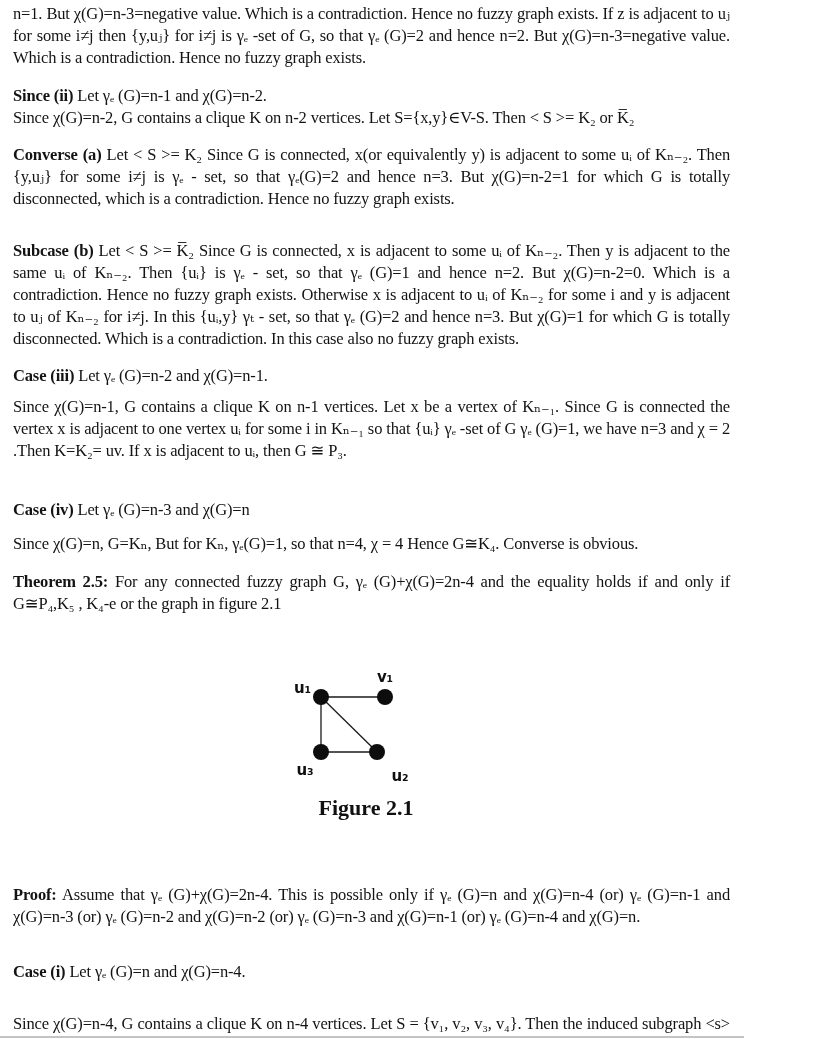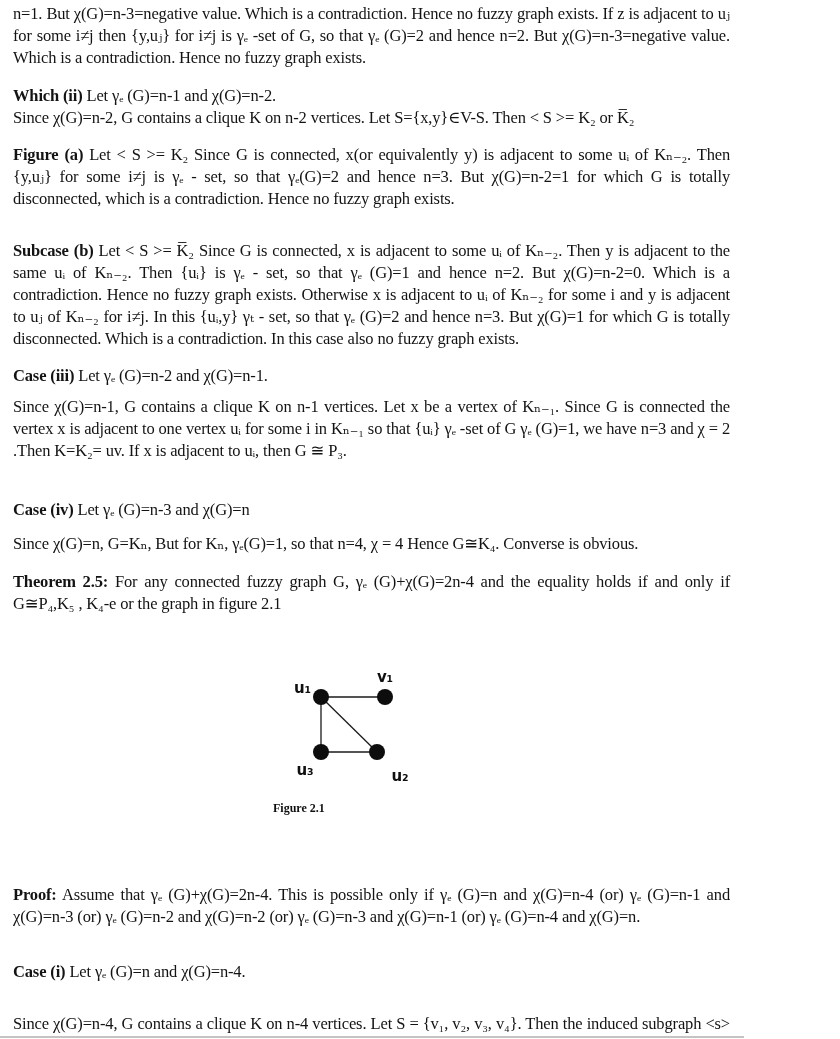--- a/index.html
+++ b/index.html
@@ -16,27 +16,27 @@
     background:#ffffff;
   }
   p{margin:0;text-align:justify;}
   .b{font-weight:bold;}
   .g12{margin-top:12px}.g13{margin-top:9px}.g14{margin-top:0}
   .g15{margin-top:15px}.g16{margin-top:16px}.g17{margin-top:30px}.g19{margin-top:33px}.g22{margin-top:37px}
   .g43{margin-top:65px}
   figure.fig{
     margin:50px 0 0 260px;
     width:186px;
-    text-align:left;
+    text-align:center;
   }
   figure.fig svg{display:block;}
   figcaption.caption{
     margin-top:12px;
     font-weight:bold;
-    font-size:12px;
+    font-size:22px;
     letter-spacing:0;
     color:#101010;
   }
   .vlabel{
     font-family:"DejaVu Sans","Liberation Sans",sans-serif;
     font-weight:bold;font-size:15px;fill:#101010;
   }
   .edge{stroke:#1a1a1a;stroke-width:1.3;}
   .node{fill:#0d0d0d;}
   .divider{
@@ -44,25 +44,25 @@
     background:#c4c4c4;
   }
 </style>
 </head>
 <body>
 
 <div class="page">
 
   <p>n=1. But χ(G)=n-3=negative value. Which is a contradiction. Hence no fuzzy graph exists. If z is adjacent to uⱼ for some i≠j then {y,uⱼ} for i≠j is γₑ -set of G, so that γₑ (G)=2 and hence n=2. But χ(G)=n-3=negative value. Which is a contradiction. Hence no fuzzy graph exists.</p>
 
-  <p class="g16"><span class="b">Which (ii)</span><span> Let  γₑ (G)=n-1 and χ(G)=n-2.</span></p>
+  <p class="g16"><span class="b">Since (ii)</span><span> Let  γₑ (G)=n-1 and χ(G)=n-2.</span></p>
 
   <p class="g14">Since χ(G)=n-2, G contains a clique K on n-2 vertices. Let S={x,y}∈V-S. Then &lt; S &gt;= K₂ or K̅₂</p>
 
-  <p class="g15"><span class="b">Figure (a)</span><span> Let &lt; S &gt;= K₂ Since G is connected, x(or equivalently y) is adjacent to some uᵢ of Kₙ₋₂. Then {y,uⱼ} for some i≠j  is γₑ - set, so that γₑ(G)=2 and hence n=3. But χ(G)=n-2=1 for which G is totally disconnected, which is a contradiction. Hence no fuzzy graph exists.</span></p>
+  <p class="g15"><span class="b">Converse (a)</span><span> Let &lt; S &gt;= K₂ Since G is connected, x(or equivalently y) is adjacent to some uᵢ of Kₙ₋₂. Then {y,uⱼ} for some i≠j  is γₑ - set, so that γₑ(G)=2 and hence n=3. But χ(G)=n-2=1 for which G is totally disconnected, which is a contradiction. Hence no fuzzy graph exists.</span></p>
 
   <p class="g17"><span class="b">Subcase (b)</span><span> Let &lt; S &gt;= K̅₂ Since G is connected, x is adjacent to some uᵢ of Kₙ₋₂. Then y is adjacent to the same uᵢ of Kₙ₋₂. Then {uᵢ} is γₑ - set, so that γₑ (G)=1 and hence n=2. But χ(G)=n-2=0. Which is a contradiction. Hence no fuzzy graph exists. Otherwise x is adjacent to uᵢ of Kₙ₋₂ for some i and y is adjacent to uⱼ of Kₙ₋₂ for i≠j. In this {uᵢ,y} γₜ - set, so that γₑ (G)=2 and hence n=3. But χ(G)=1 for which G is totally disconnected. Which is a contradiction. In this case also no fuzzy graph exists.</span></p>
 
   <p class="g15"><span class="b">Case (iii)</span><span> Let γₑ (G)=n-2 and χ(G)=n-1.</span></p>
 
   <p class="g13">Since χ(G)=n-1, G contains a clique K on n-1 vertices. Let x be a vertex of Kₙ₋₁. Since G is connected the vertex x is adjacent to one vertex uᵢ for some i in Kₙ₋₁ so that {uᵢ} γₑ  -set of G γₑ (G)=1, we have n=3 and χ = 2 .Then K=K₂= uv. If x is adjacent to uᵢ, then G ≅ P₃.</p>
 
   <p class="g22"><span class="b">Case (iv)</span><span> Let  γₑ (G)=n-3 and χ(G)=n</span></p>
 
   <p class="g12">Since χ(G)=n, G=Kₙ, But for Kₙ, γₑ(G)=1, so that n=4, χ = 4 Hence G≅K₄. Converse is obvious.</p>

